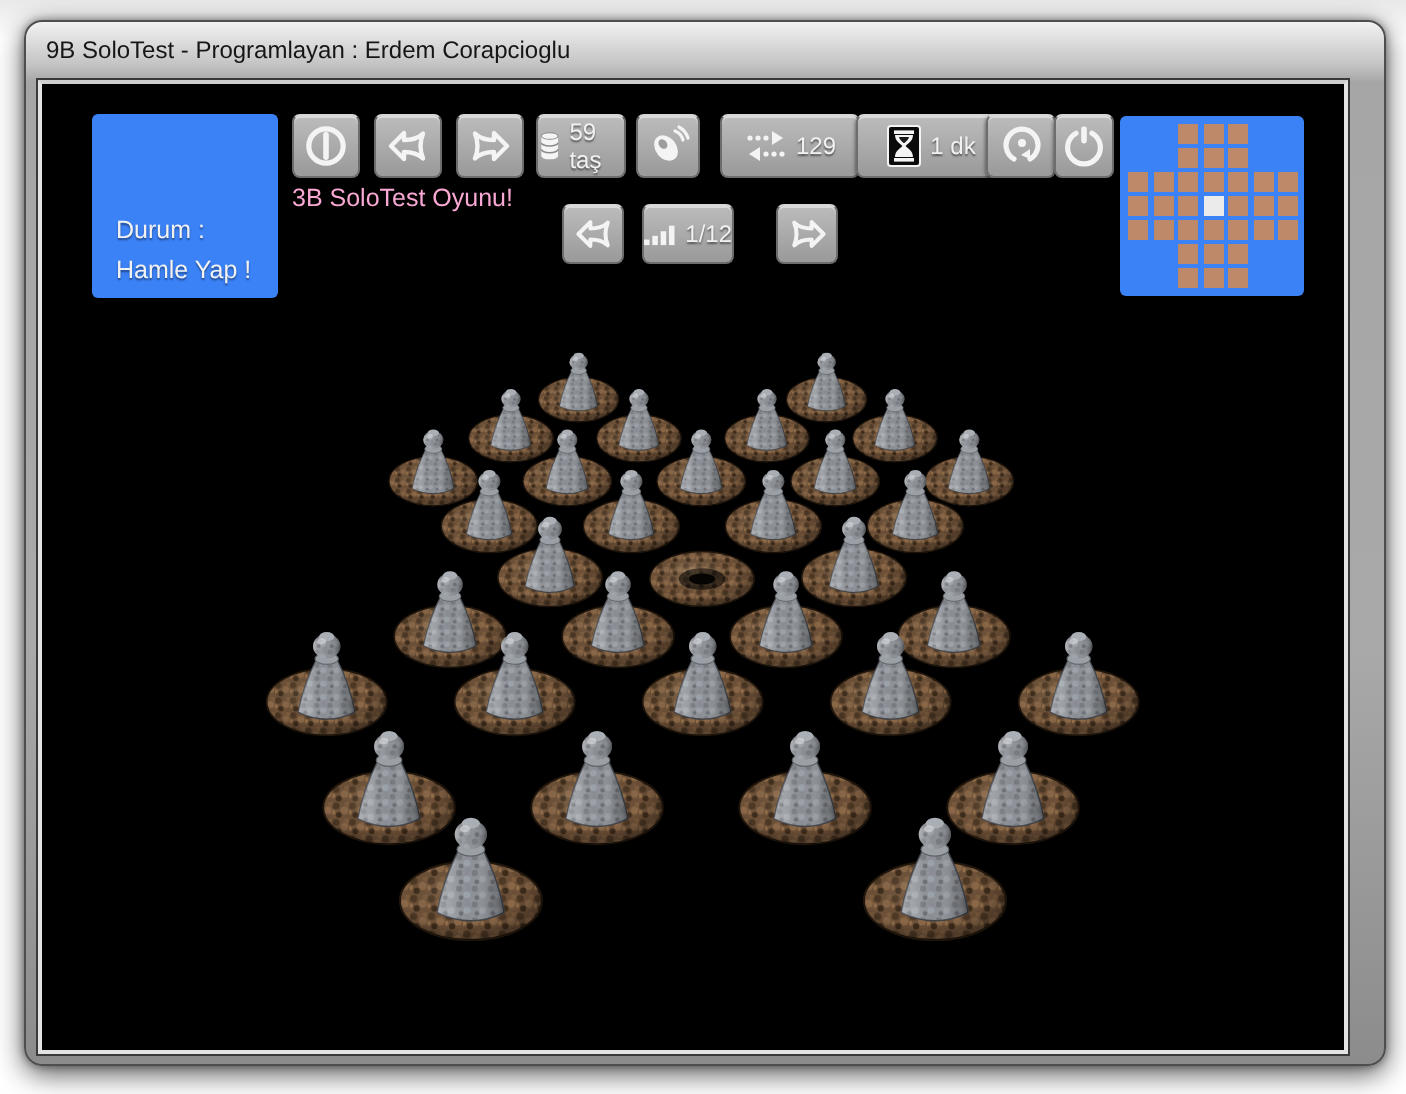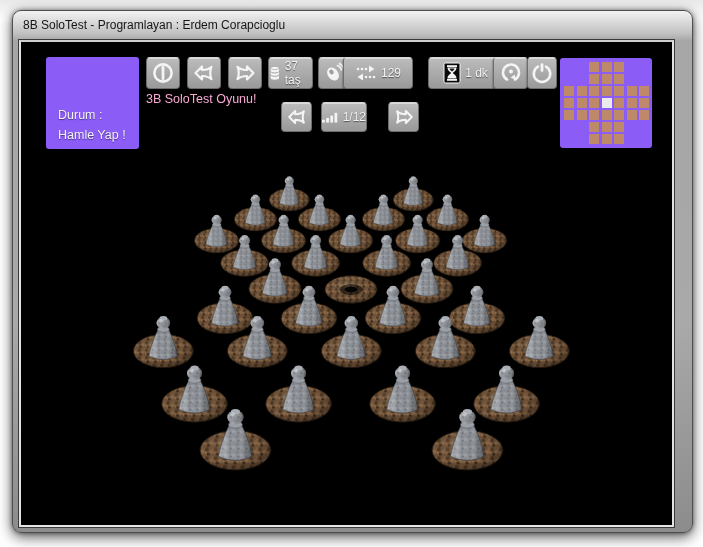--- a/index.html
+++ b/index.html
@@ -19,21 +19,21 @@
     line-height:29px;padding-left:10px;
     color:#161616;font-size:12px;font-weight:500;
     white-space:nowrap;
   }
   .client{
     position:absolute;left:6px;top:29px;width:651px;height:483px;
     background:#000;border:2px solid #e3e3e3;border-top-color:#cfcfcf;
     outline:1px solid #3a3a3a;box-sizing:content-box;overflow:hidden;
   }
   .panel{
-    position:absolute;background:#8b5cf6;border-radius:3px;
+    position:absolute;background:#3b82f6;border-radius:3px;
     box-shadow:0 1px 2px rgba(0,0,0,.7);
   }
   #status-panel{left:25px;top:15px;width:93px;height:92px;}
   #status-panel .stxt{
     position:absolute;left:12px;top:48px;color:#f2f2f2;font-size:12.5px;
     line-height:20px;text-shadow:0 1px 1px rgba(0,0,0,.45);white-space:nowrap;
   }
   .btn{
     position:absolute;top:15px;height:32px;box-sizing:border-box;
     background:linear-gradient(180deg,#bcbcbc,#9c9c9c 92%);
@@ -81,21 +81,21 @@
     </radialGradient>
     <linearGradient id="stoneShade" x1="0" y1="0" x2="1" y2="0">
       <stop offset="0%" stop-color="rgba(255,255,255,0.32)"></stop>
       <stop offset="45%" stop-color="rgba(255,255,255,0)"></stop>
       <stop offset="100%" stop-color="rgba(0,0,0,0.45)"></stop>
     </linearGradient>
   </defs>
 </svg>
 
 <div class="window">
-  <div class="titlebar">8B SoloTest - Programlayan : Erdem Corapcioglu</div>
+  <div class="titlebar">9B SoloTest - Programlayan : Erdem Corapcioglu</div>
 
   <div class="client">
 
     <div id="board-area">
         <div class="cell" style="top: 169.42px; left: 171.35px; width: 49.3px; height: 43.1375px; z-index: 80;">
           <svg viewBox="0 0 80 70">
             <ellipse cx="40" cy="48" rx="36" ry="20" fill="url(#rockTex)" stroke="#20160c" stroke-width="1"></ellipse>
             <ellipse cx="40" cy="48" rx="36" ry="20" fill="url(#rockShade)"></ellipse>
             <path d="M23,54 C26,38 31,28 34,22 L46,22 C49,28 54,38 57,54 C46,59.5 34,59.5 23,54 Z" fill="url(#stoneTex)" stroke="#3c4046" stroke-width="0.8"></path>
             <path d="M23,54 C26,38 31,28 34,22 L46,22 C49,28 54,38 57,54 C46,59.5 34,59.5 23,54 Z" fill="url(#stoneShade)"></path>
@@ -541,33 +541,33 @@
       <svg class="icon" width="24" height="24" viewBox="0 0 24 24">
         <path d="M20.5,12 L14,5.5 L14,9 C10.5,9 7,8.2 4.5,5.8 Q7,12 4.5,18.2 C7,15.8 10.5,15 14,15 L14,18.5 Z" fill="none" stroke="#f4f4f4" stroke-width="2.2" stroke-linejoin="round"></path>
       </svg>
     </div>
     <div class="btn" style="left:247px;width:45px">
       <svg class="icon" width="14" height="20" viewBox="0 0 14 20">
         <path d="M2,4 L2,16 A5,2 0 0 0 12,16 L12,4" fill="#f4f4f4"></path>
         <ellipse cx="7" cy="4" rx="5" ry="2" fill="#f4f4f4" stroke="#8a8a8a" stroke-width="0.6"></ellipse>
         <path d="M2,8 A5,2 0 0 0 12,8 M2,12 A5,2 0 0 0 12,12" fill="none" stroke="#8a8a8a" stroke-width="0.9"></path>
       </svg>
-      <span>37 taş</span>
+      <span>59 taş</span>
     </div>
     <div class="btn" style="left:297px;width:32px">
       <svg class="icon" width="24" height="24" viewBox="0 0 24 24">
         <g transform="rotate(-38 11 13)">
           <ellipse cx="11" cy="13" rx="5.2" ry="7" fill="#f4f4f4"></ellipse>
           <ellipse cx="11" cy="10.5" rx="2" ry="2.6" fill="#9d9d9d"></ellipse>
         </g>
         <path d="M15.5,4.5 A6.5,6.5 0 0 1 19.5,9" fill="none" stroke="#f4f4f4" stroke-width="1.6" stroke-linecap="round"></path>
         <path d="M17.5,2.5 A9.5,9.5 0 0 1 22,8" fill="none" stroke="#f4f4f4" stroke-width="1.6" stroke-linecap="round"></path>
       </svg>
     </div>
-    <div class="btn" style="left:322px;width:70px">
+    <div class="btn" style="left:339px;width:70px">
       <svg class="icon" width="22" height="20" viewBox="0 0 22 20">
         <g fill="#f4f4f4">
           <circle cx="3" cy="6" r="1.3"></circle>
             <circle cx="7" cy="6" r="1.3"></circle>
             <circle cx="11" cy="6" r="1.3"></circle>
           <path d="M14,2.5 L19.5,6 L14,9.5 Z"></path>
           <circle cx="11" cy="14" r="1.3"></circle>
             <circle cx="15" cy="14" r="1.3"></circle>
             <circle cx="19" cy="14" r="1.3"></circle>
           <path d="M8,10.5 L2.5,14 L8,17.5 Z"></path>

